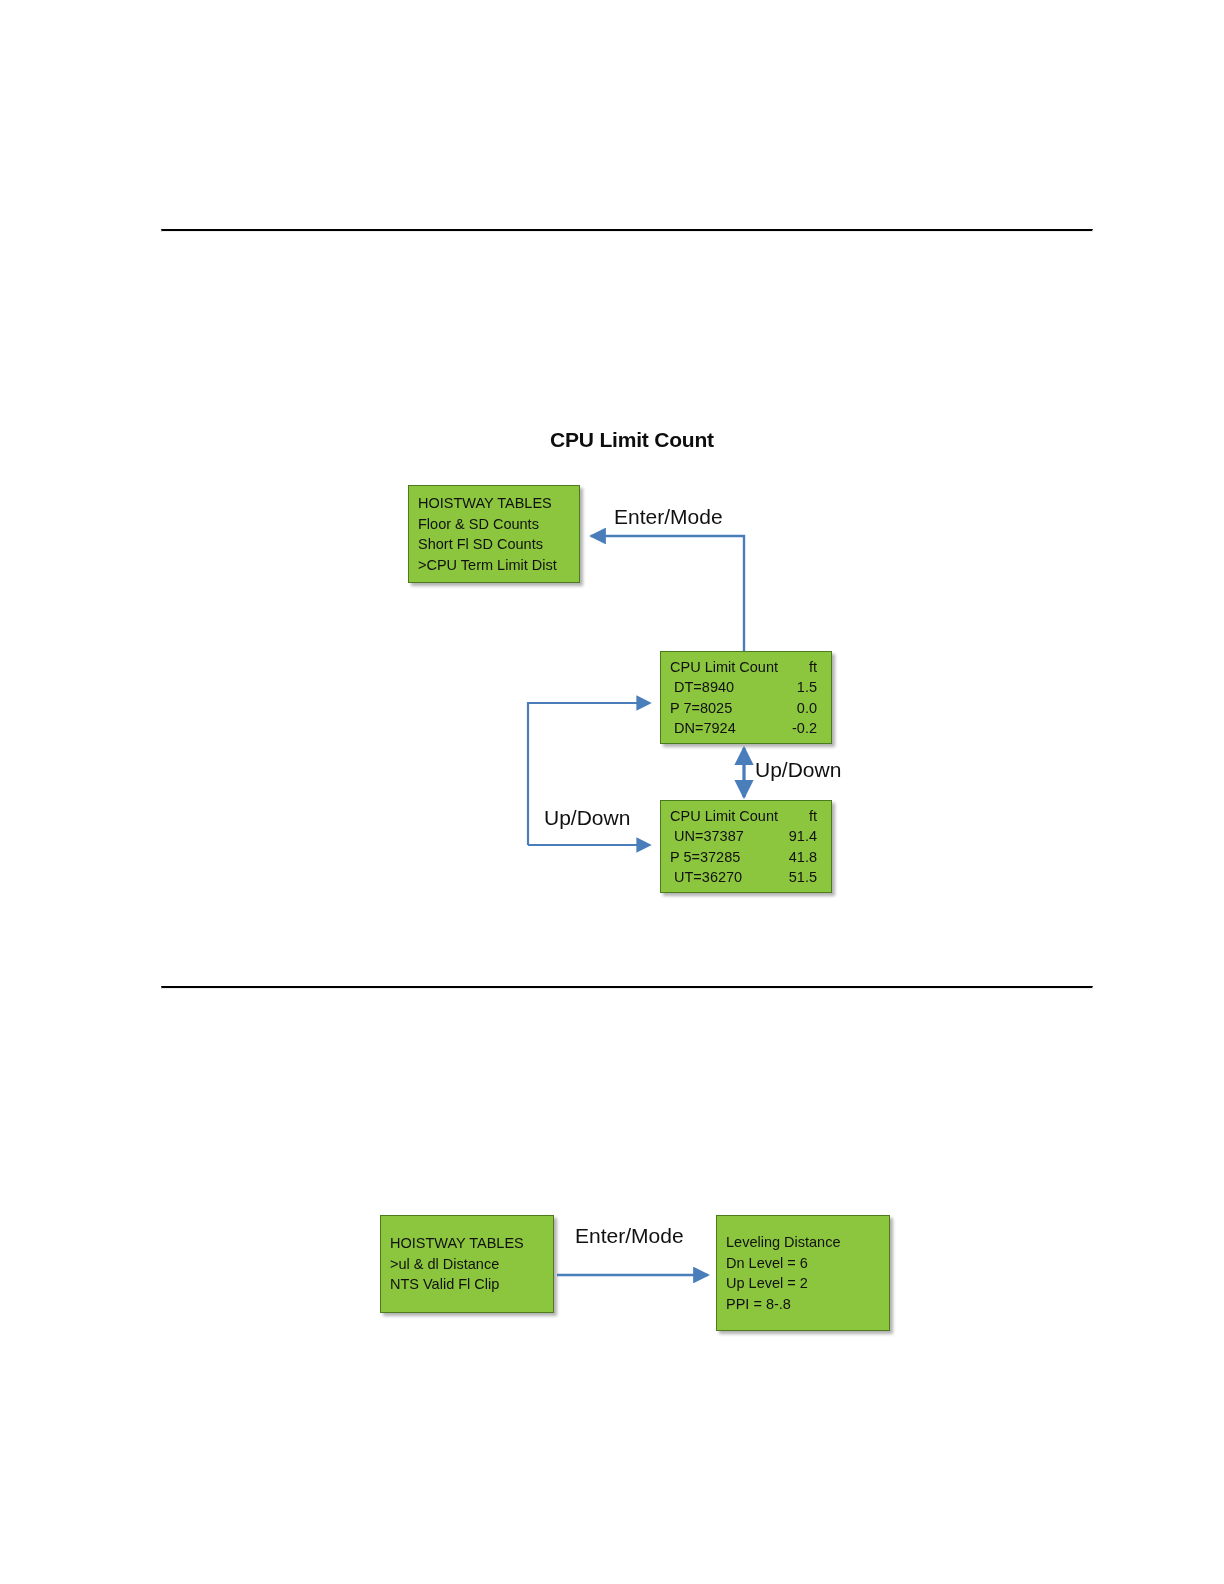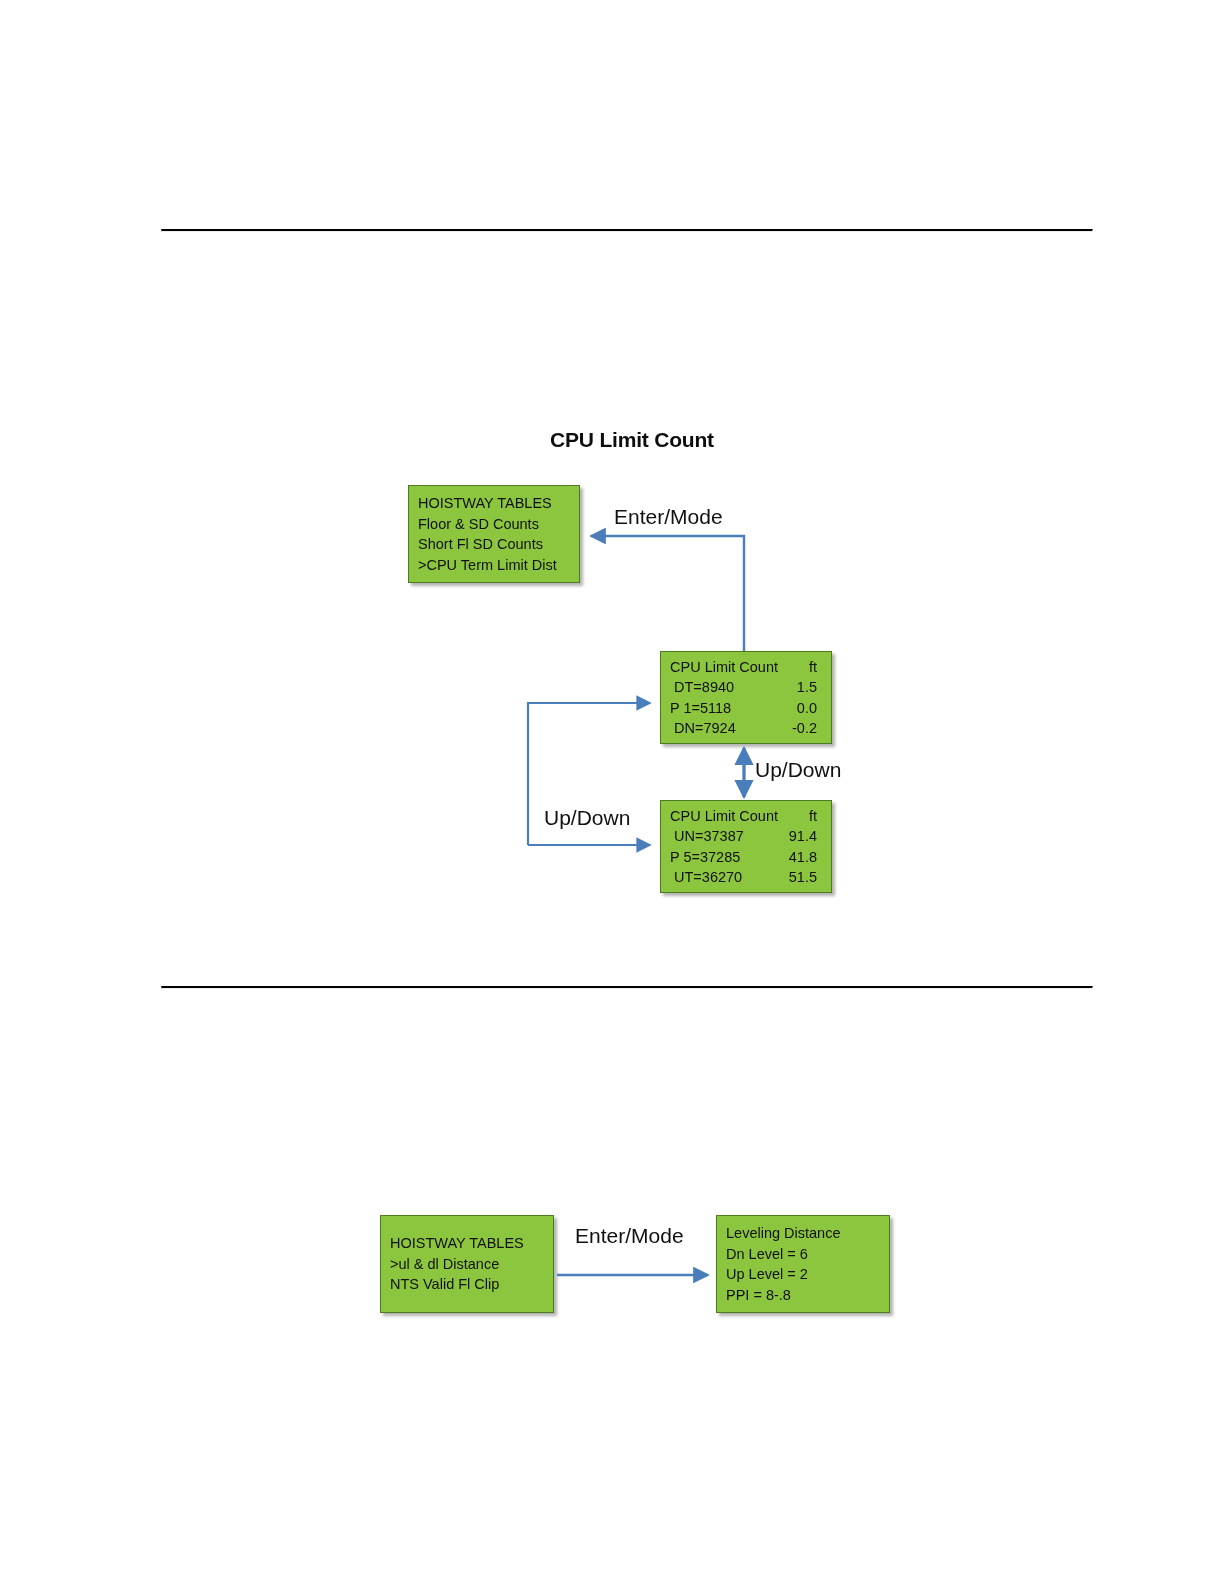--- a/index.html
+++ b/index.html
@@ -70,21 +70,21 @@
     justify-content: space-between;
     padding-left: 9px;
     padding-right: 14px;
     white-space: pre;
   }
 
   #box-hoistway-top   { left: 388px; top: 485px;  width: 172px; height: 98px; }
   #box-cpu-top        { left: 640px; top: 651px;  width: 172px; height: 93px; }
   #box-cpu-bottom     { left: 640px; top: 800px;  width: 172px; height: 93px; }
   #box-hoistway-bot   { left: 360px; top: 1215px; width: 174px; height: 98px; }
-  #box-leveling       { left: 696px; top: 1215px; width: 174px; height: 98px; }
+  #box-leveling       { left: 696px; top: 1215px; width: 174px; height: 116px; }
 
   
   .conn-label {
     position: absolute;
     font-size: 21px;
     color: #111111;
     white-space: nowrap;
   }
   #label-enter-mode-top { left: 594px; top: 505px; }
   #label-updown-vert    { left: 735px; top: 758px; }
@@ -121,21 +121,21 @@
   <div id="box-cpu-top" class="gbox">
     <div class="row">
       <span>CPU Limit Count</span>
       <span>ft</span>
     </div>
     <div class="row">
       <span> DT=8940</span>
       <span>1.5</span>
     </div>
     <div class="row">
-      <span>P 1=5118</span>
+      <span>P 7=8025</span>
       <span>0.0</span>
     </div>
     <div class="row">
       <span> DN=7924</span>
       <span>-0.2</span>
     </div>
   </div>
 
   <div id="box-cpu-bottom" class="gbox">
     <div class="row">

